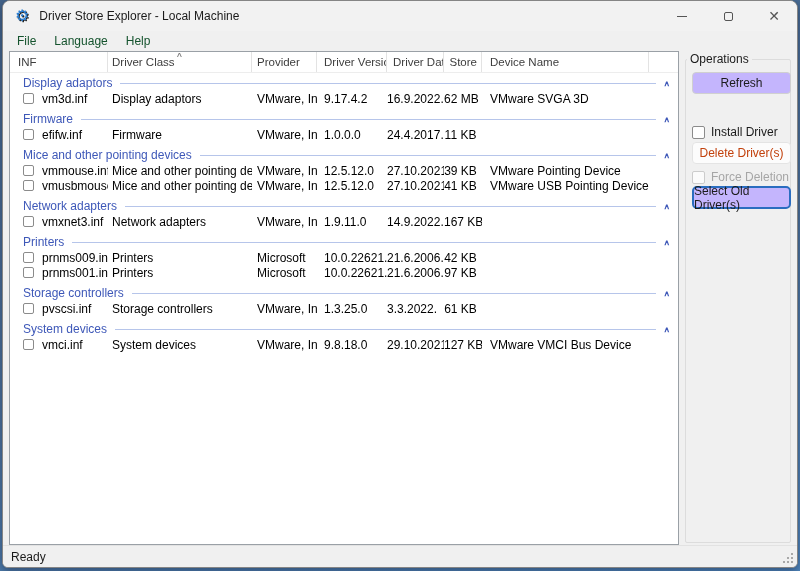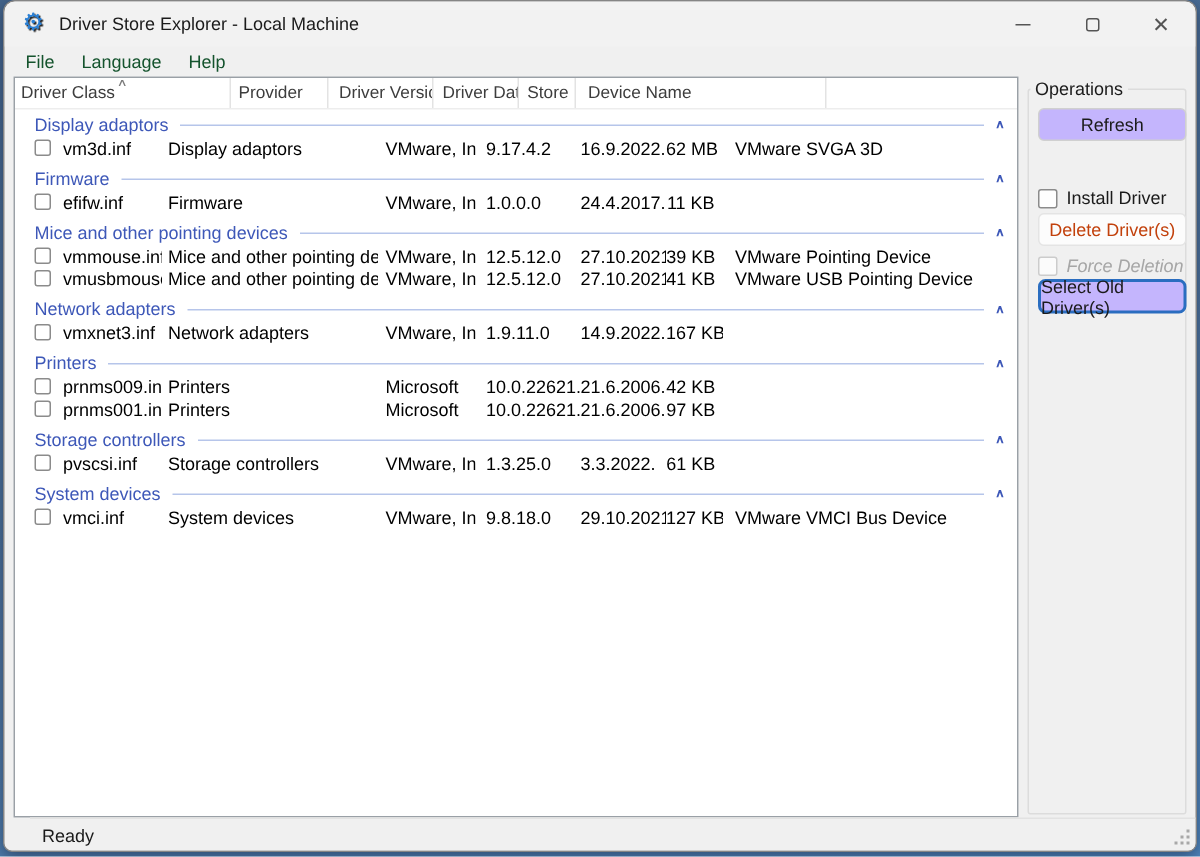--- a/index.html
+++ b/index.html
@@ -74,24 +74,24 @@
   .btn.focused { border-width:2px; height:23px; border-radius:5px; }
   .check-row { position:absolute; left:8px; display:flex; align-items:center; font-size:12px; color:#1b1b1b; }
   .check-row .cb { width:13px; height:13px; border:1px solid #8b8b8b; border-radius:2px;
                    background:#fefefe; margin-right:6px; flex:none; }
   .check-row.disabled { color:#a6a6a6; }
   .check-row.disabled .cb { border-color:#cccccc; background:#fbfbfb; }
   #btn-refresh { top:21px; }
   #btn-add { top:47px; }
   #chk-install { top:74px; }
   #btn-delete { top:91px; }
-  #chk-force { top:119px;font-style:italic; }
+  #chk-force { top:119px; }
   #btn-select-old { top:135px; }
   
-  .statusbar { position:absolute; left:17px; right:0; bottom:0; height:22px; background:#f0f0f0;
+  .statusbar { position:absolute; left:0; right:0; bottom:0; height:22px; background:#f0f0f0;
                border-top:1px solid #e2e2e2; display:flex; align-items:center; padding-left:8px; }
   .status-text { font-size:12px; color:#1b1b1b; }
   .grip { position:absolute; right:4px; bottom:4px; width:2px; height:2px; background:#a8a8a8;
           box-shadow:-4px 0 #a8a8a8, -8px 0 #a8a8a8, 0 -4px #a8a8a8, -4px -4px #a8a8a8, 0 -8px #a8a8a8; }
 </style>
 </head>
 <body>
 
 <div class="window">
 
@@ -112,20 +112,21 @@
   </div>
 
   <div class="menubar">
     <span class="menu-item">File</span>
     <span class="menu-item">Language</span>
     <span class="menu-item">Help</span>
   </div>
 
   <div class="listview">
     <div class="list-header">
+        <div class="hcell c-inf">INF</div>
         <div class="hcell c-class">Driver Class<span class="sort-indicator">∧</span></div>
         <div class="hcell c-provider">Provider</div>
         <div class="hcell c-version">Driver Version</div>
         <div class="hcell c-date">Driver Date</div>
         <div class="hcell c-size">Store</div>
         <div class="hcell c-name">Device Name</div>
         <div class="hcell c-fill"></div>
       </div>
     <div class="list-body">
         <div class="group-row first">

